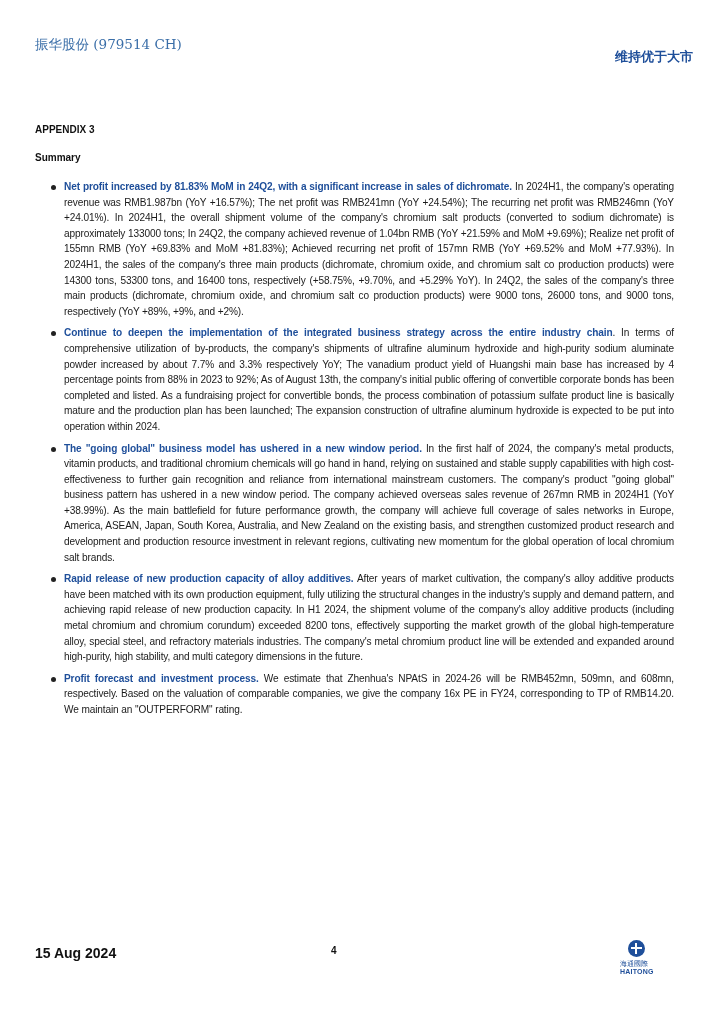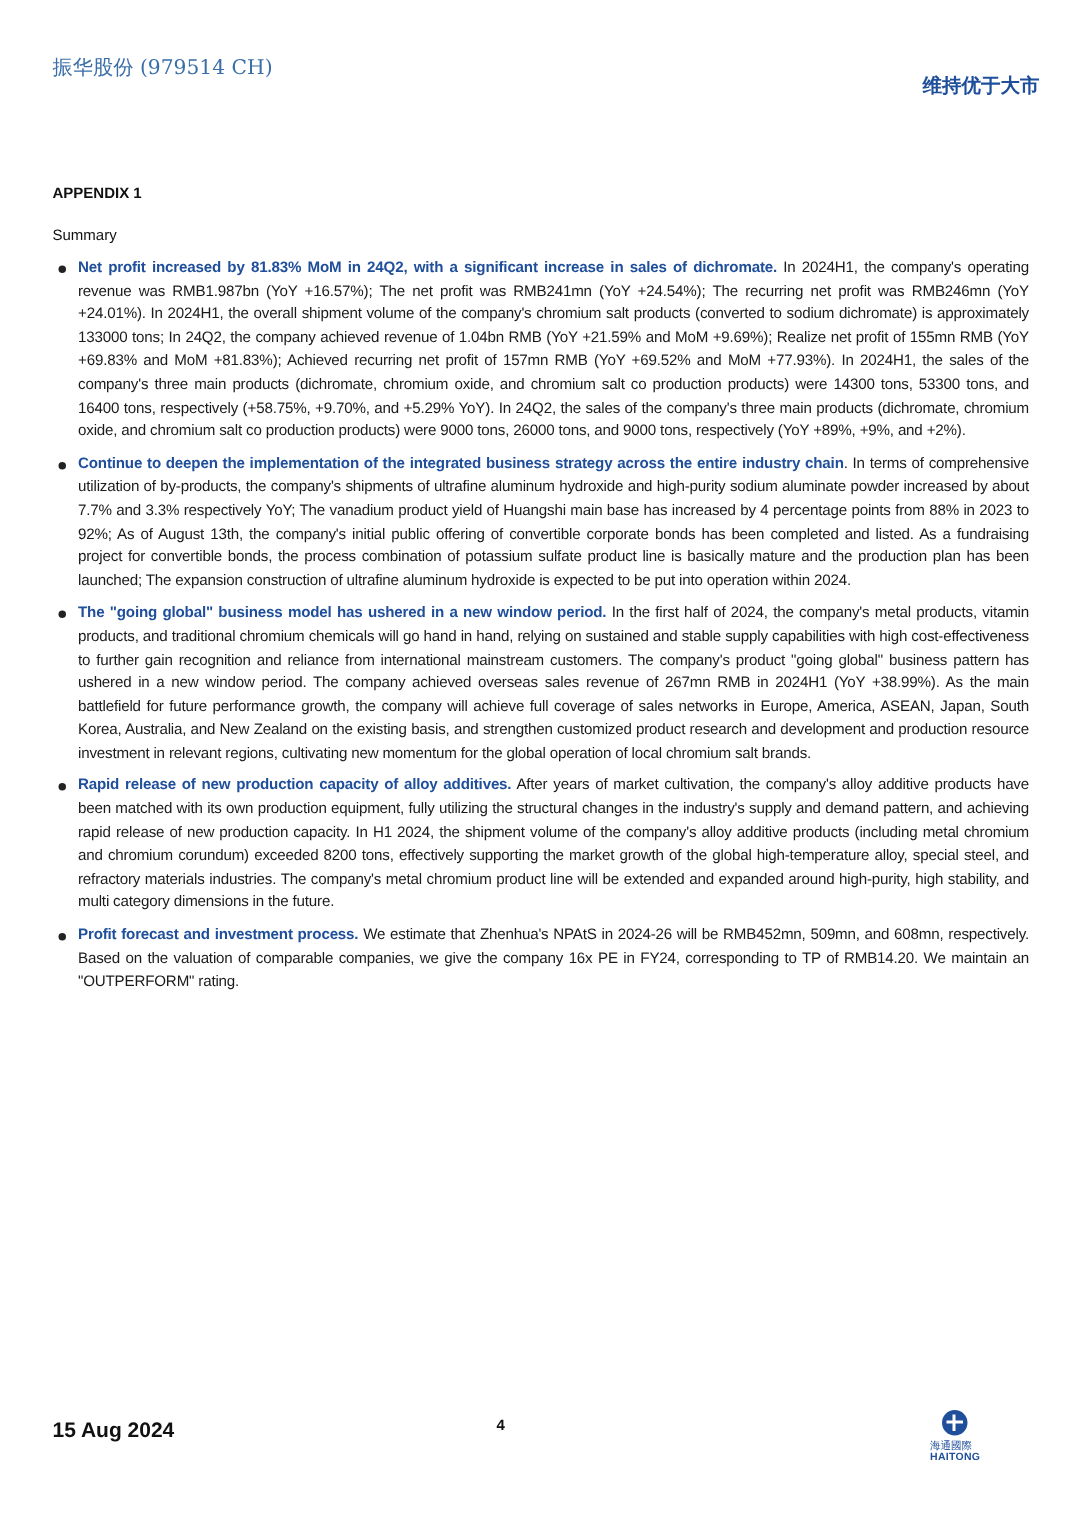--- a/index.html
+++ b/index.html
@@ -15,23 +15,23 @@
       position: absolute; right: 32px; top: 36px;
       font-family: "DejaVu Serif", serif; font-size: 13px; font-weight: bold; color: #1f4f9a; margin-top: 12px;
     }
     .content {
       position: absolute; left: 35px; top: 124px; width: 655px;
     }
     .appendix {
       font-size: 10px; font-weight: bold; color: #111; margin: 0 0 17px 0;
     }
     .summary {
-      font-size: 10px; font-weight: normal; color: #111; margin: 0 0 8px 0;
+      font-size: 10px; font-weight: bold; color: #111; margin: 0 0 8px 0;
     }
-    ul.bullets { list-style: none; margin: 4px; padding: 0; }
+    ul.bullets { list-style: none; margin: 16px; padding: 0; }
     ul.bullets li {
       position: relative; padding-left: 13px; margin-bottom: 6px;
       font-size: 10.1px; line-height: 15.6px; text-align: justify;
       font-family: "Liberation Sans", sans-serif; letter-spacing: -0.12px;
     }
     ul.bullets li .dot {
       position: absolute; left: 0; top: 6px; width: 5px; height: 5px;
       background: #222; border-radius: 50%;
     }
     .lead { font-weight: bold; color: #1f4f9a; }
@@ -57,21 +57,21 @@
     .logo-cn { font-family: "DejaVu Sans", sans-serif; font-size: 7px; color: #1f4f9a; }
     .logo-en { font-size: 7px; font-weight: bold; color: #1f4f9a; letter-spacing: 0.2px; }
   </style>
 </head>
 <body>
 
 <div class="header-left">振华股份 (979514 CH)</div>
 <div class="header-right">维持优于大市</div>
 
 <div class="content">
-  <div class="appendix">APPENDIX 1</div>
+  <div class="appendix">APPENDIX 3</div>
   <div class="summary">Summary</div>
   <ul class="bullets">
     <li>
       <span class="dot"></span>
       <span class="lead">Net profit increased by 81.83% MoM in 24Q2, with a significant increase in sales of dichromate.</span><span> In 2024H1, the company's operating revenue was RMB1.987bn (YoY +16.57%); The net profit was RMB241mn (YoY +24.54%); The recurring net profit was RMB246mn (YoY +24.01%). In 2024H1, the overall shipment volume of the company's chromium salt products (converted to sodium dichromate) is approximately 133000 tons; In 24Q2, the company achieved revenue of 1.04bn RMB (YoY +21.59% and MoM +9.69%); Realize net profit of 155mn RMB (YoY +69.83% and MoM +81.83%); Achieved recurring net profit of 157mn RMB (YoY +69.52% and MoM +77.93%). In 2024H1, the sales of the company's three main products (dichromate, chromium oxide, and chromium salt co production products) were 14300 tons, 53300 tons, and 16400 tons, respectively (+58.75%, +9.70%, and +5.29% YoY). In 24Q2, the sales of the company's three main products (dichromate, chromium oxide, and chromium salt co production products) were 9000 tons, 26000 tons, and 9000 tons, respectively (YoY +89%, +9%, and +2%).</span>
     </li>
     <li>
       <span class="dot"></span>
       <span class="lead">Continue to deepen the implementation of the integrated business strategy across the entire industry chain</span><span>. In terms of comprehensive utilization of by-products, the company's shipments of ultrafine aluminum hydroxide and high-purity sodium aluminate powder increased by about 7.7% and 3.3% respectively YoY; The vanadium product yield of Huangshi main base has increased by 4 percentage points from 88% in 2023 to 92%; As of August 13th, the company's initial public offering of convertible corporate bonds has been completed and listed. As a fundraising project for convertible bonds, the process combination of potassium sulfate product line is basically mature and the production plan has been launched; The expansion construction of ultrafine aluminum hydroxide is expected to be put into operation within 2024.</span>
     </li>

